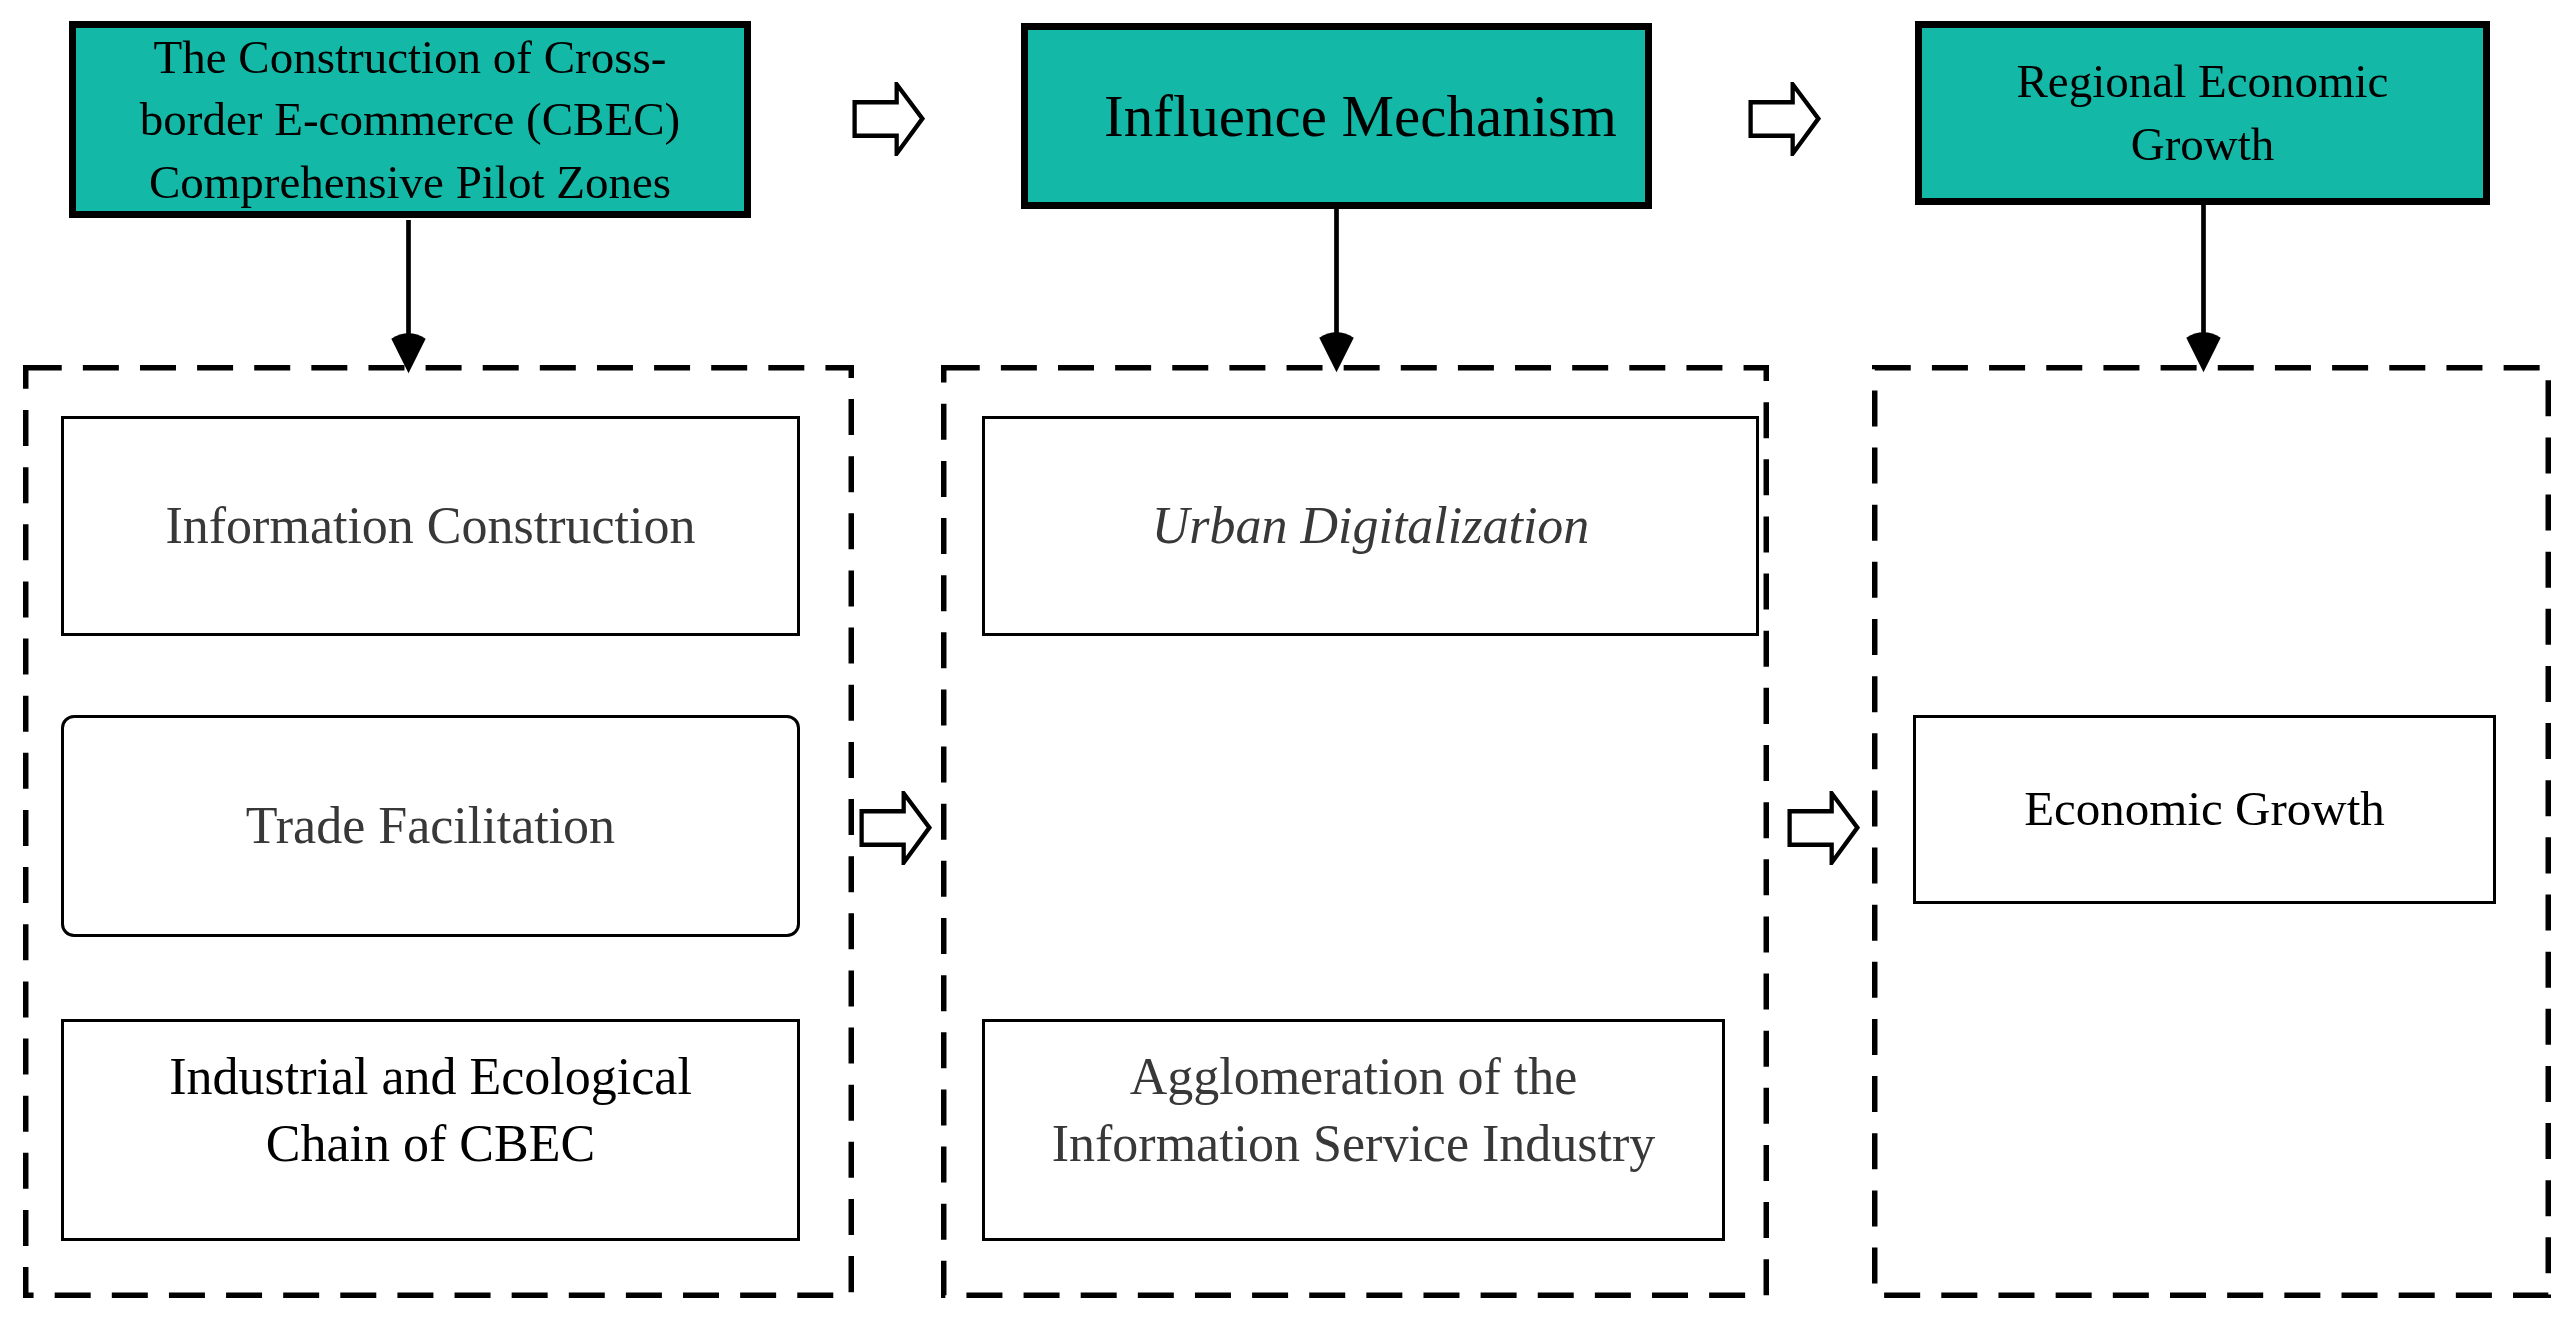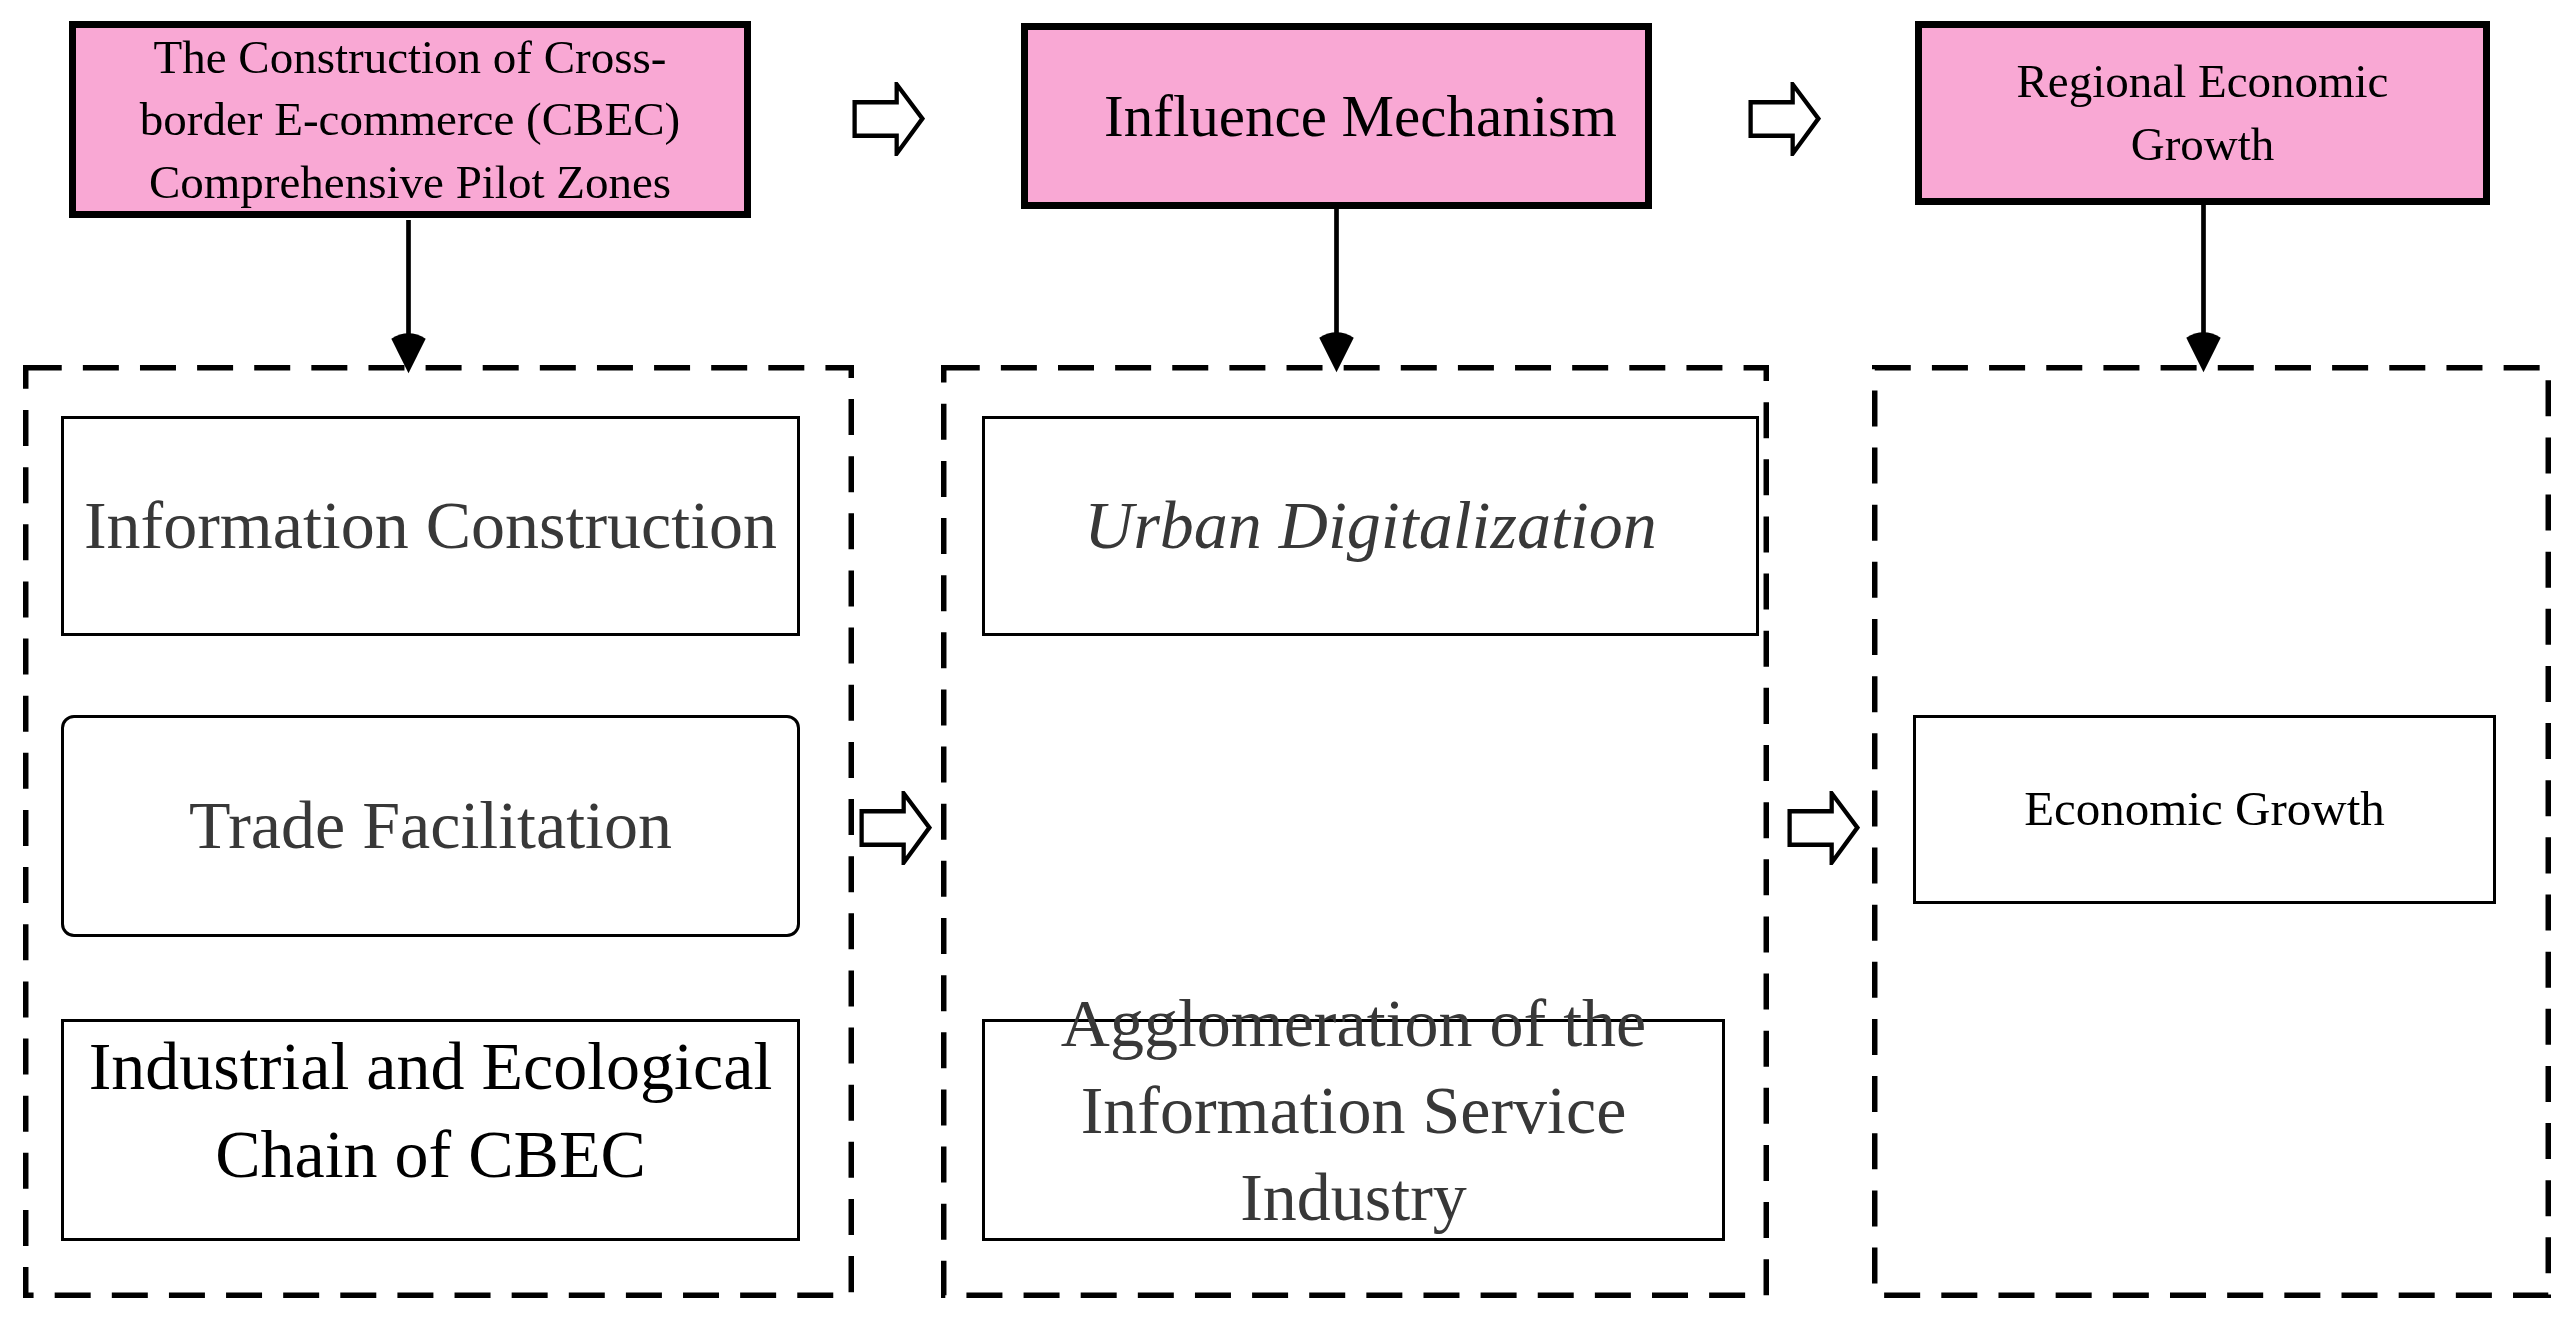--- a/index.html
+++ b/index.html
@@ -10,21 +10,21 @@
     background: #ffffff;
     font-family: "Liberation Serif", "DejaVu Serif", serif;
     color: #000000;
     overflow: hidden;
   }
 
   
   .top-box {
     position: absolute;
     border: 7px solid #000000;
-    background: #f9a8d4;
+    background: #14b8a6;
     box-sizing: border-box;
     display: flex;
     align-items: center;
     justify-content: center;
     text-align: center;
   }
   .box-source    { left: 69px;   top: 21px; width: 682px; height: 197px; font-size: 47px; line-height: 1.32; }
   .box-mechanism { left: 1021px; top: 23px; width: 631px; height: 186px; font-size: 59px; line-height: 1.2; padding-left: 48px; }
   .box-outcome   { left: 1915px; top: 21px; width: 575px; height: 184px; font-size: 47px; line-height: 1.35; }
 
@@ -38,21 +38,21 @@
   
   .inner-box {
     position: absolute;
     border: 3.9px solid #000000;
     background: #ffffff;
     box-sizing: border-box;
     display: flex;
     align-items: center;
     justify-content: center;
     text-align: center;
-    font-size: 68px;
+    font-size: 52px;
     line-height: 1.28;
   }
   .muted { color: #383838; }
   .lift  { padding-bottom: 39px; }   
 
   .ib-info  { left: 38px; top: 51px;  width: 739px; height: 220px; }
   .ib-trade { left: 38px; top: 350px; width: 739px; height: 222px; border-radius: 13px; }
   .ib-chain { left: 38px; top: 654px; width: 739px; height: 222px; }
 
   .ib-urban { left: 41px; top: 51px;  width: 777px; height: 220px; font-style: italic; }

